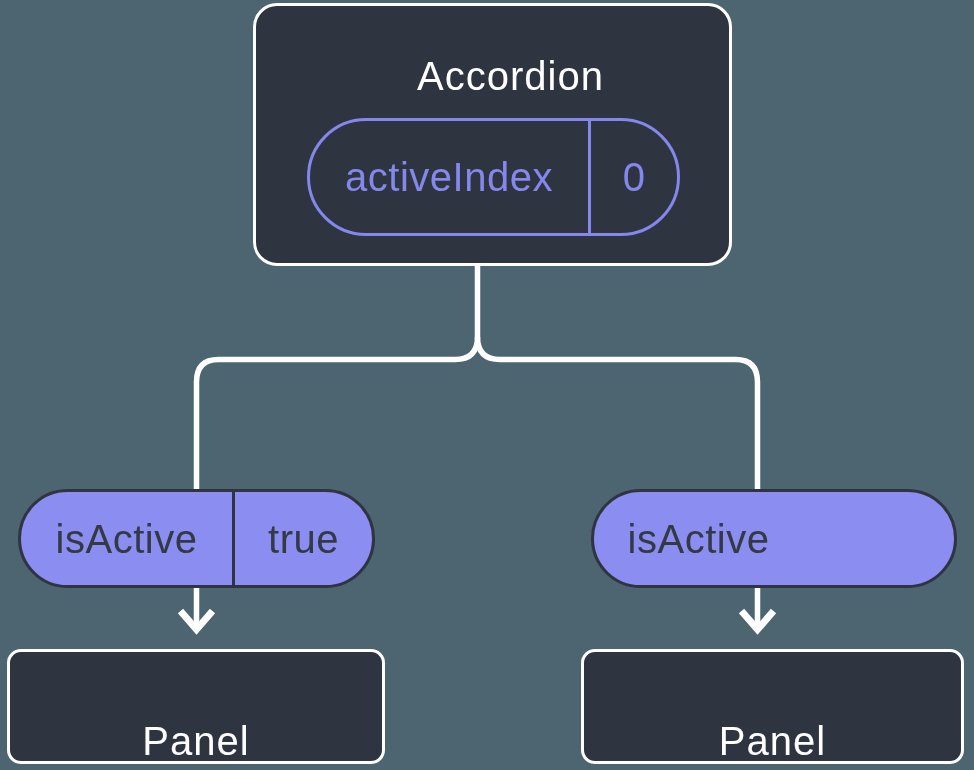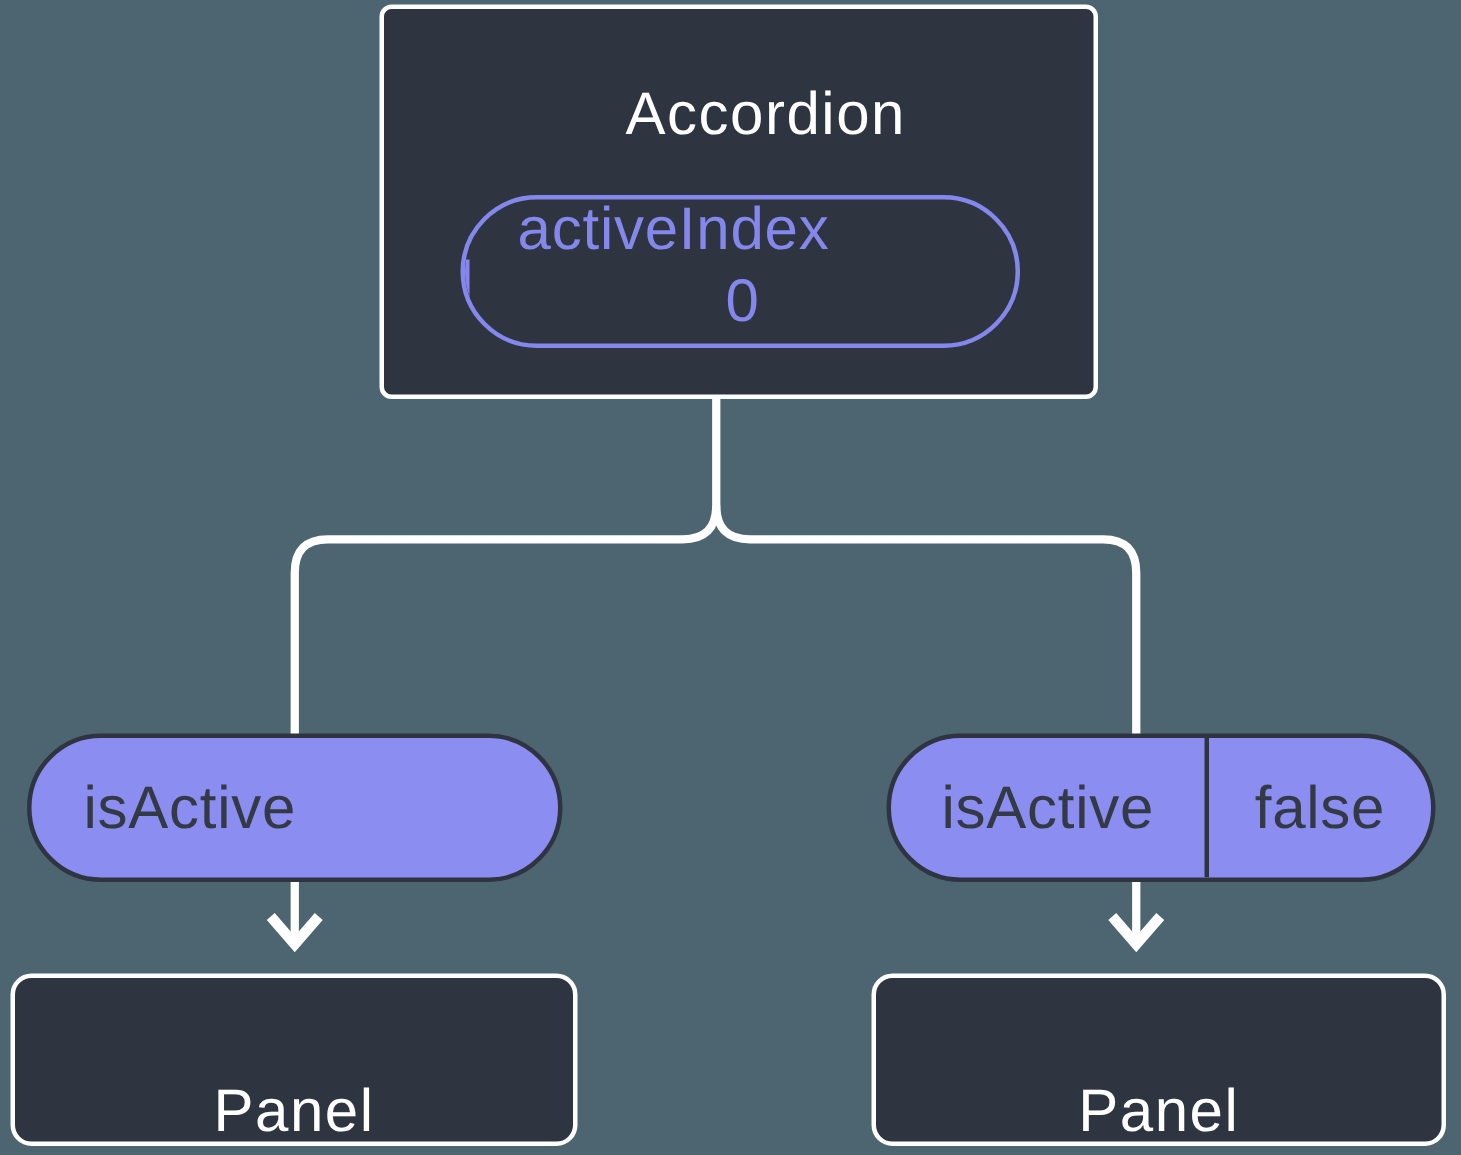--- a/index.html
+++ b/index.html
@@ -41,21 +41,21 @@
     font-weight: 500;
     letter-spacing: 1px;
     line-height: 1;
     text-align: center;
     white-space: nowrap;
   }
 
   #accordion-node {
     left: 253px; top: 3px;
     width: 479px; height: 263px;
-    border-radius: 8px;
+    border-radius: 24px;
     padding-left: 36px;
   }
   #accordion-node .node-title {
     margin-top: 50px;
   }
 
   .pill {
     position: absolute;
     box-sizing: border-box;
     display: flex;
@@ -70,26 +70,25 @@
   }
   .pill .cell {
     display: flex;
     align-items: center;
     justify-content: center;
   }
   .pill .value-cell { flex: 1; }
 
   
   #state-pill {
-    left: 51px; top: 124px;   
-    width: 373px; height: 102px;
+    left: 51px; top: 112px;   
+    width: 373px; height: 118px;
     border: 3px solid var(--accent, #8487ec);
     color: var(--accent, #8487ec);
     background: transparent;
-    flex-direction: column;
   }
   #state-pill .name-cell { width: 278px; }
   #state-pill .value-cell { border-left: 3px solid var(--accent, #8487ec); }
 
   
   .prop-pill {
     background: var(--pillFill, #8b8df0);
     border: 3px solid var(--pillBorder, #2e3540);
     color: var(--pillText, #333a45);
     z-index: 2;
@@ -131,25 +130,25 @@
   <div class="node" id="accordion-node">
     <div class="node-title">Accordion</div>
     <div class="pill" id="state-pill">
       <div class="cell name-cell">activeIndex</div>
       <div class="cell value-cell">0</div>
     </div>
   </div>
 
   <div class="pill prop-pill" id="prop-pill-left">
     <div class="cell name-cell">isActive</div>
+    <div class="cell value-cell">true</div>
   </div>
 
   <div class="pill prop-pill" id="prop-pill-right">
     <div class="cell name-cell">isActive</div>
-    <div class="cell value-cell">false</div>
   </div>
 
   <div class="node panel-node" id="panel-left">
     <div class="node-title">Panel</div>
   </div>
   <div class="node panel-node" id="panel-right">
     <div class="node-title">Panel</div>
   </div>
 
 </div>

